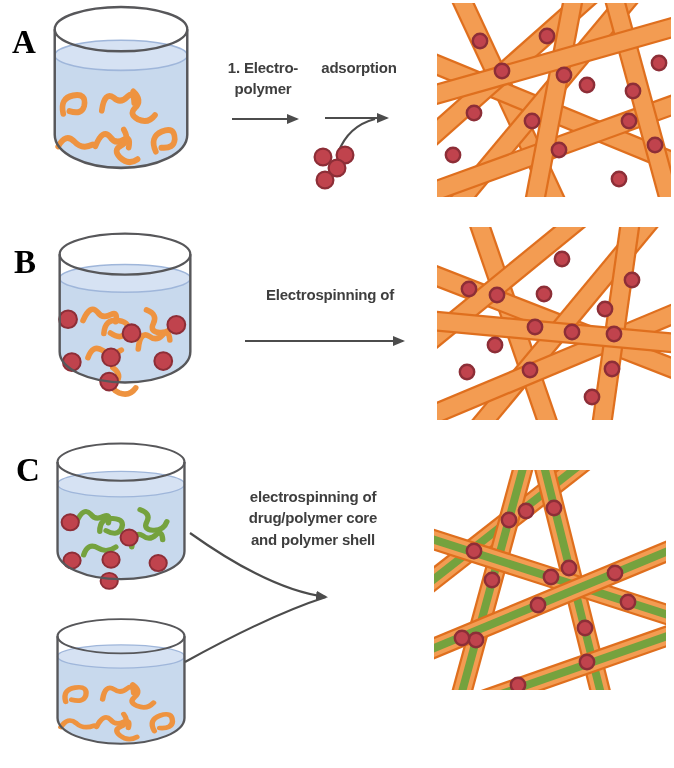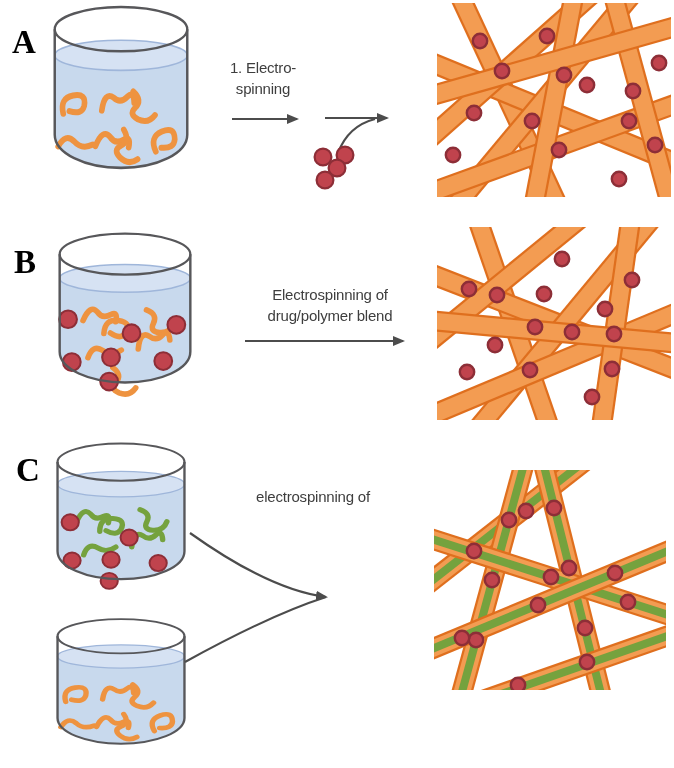--- a/index.html
+++ b/index.html
@@ -2,21 +2,21 @@
 <html style="--label: #000000; --text: #3e3e3e; --arrow: #4c4c4c; --glass: #57575a; --liquid: #c8d9ed; --liquid-surface: #d6e2f3; --liquid-edge: #9fb6da; --polymer-orange: #ee9340; --polymer-green: #75a23e; --fiber-fill: #f39c52; --fiber-edge: #df6f1e; --core-green: #75a23e; --drug-red: #c0434d; --drug-red-edge: #8d2e37;"><head>
 <meta charset="utf-8">
 <style>
   html,body{margin:0;padding:0;background:#fff;}
   .canvas{position:relative;width:674px;height:768px;background:#ffffff;overflow:hidden;
           font-family:"Liberation Sans",sans-serif;}
   .abs{position:absolute;}
   .panel-label{position:absolute;font-family:"Liberation Serif",serif;font-weight:bold;
                font-size:33px;line-height:1;color:var(--label,#000);}
   .caption{position:absolute;text-align:center;color:var(--text,#3e3e3e);
-           font-size:15px;font-weight:400;line-height:1.42;letter-spacing:-0.2px;}
+           font-size:15px;font-weight:700;line-height:1.42;letter-spacing:-0.2px;}
   .arrow-line{stroke:var(--arrow,#4c4c4c);stroke-width:2.2;fill:none;}
   .arrowhead{fill:var(--arrow,#4c4c4c);}
 </style>
 </head>
 <body>
 
 <div class="canvas">
 
   <div class="panel-label" style="left:12px;top:26px">A</div>
   <svg class="abs" id="beaker-a" style="left:50px;top:3px" width="142" height="186" viewBox="0 0 150 185" preserveAspectRatio="none">
@@ -28,23 +28,24 @@
       <path d="M0,12 Q2,0 11,4 Q19,8 26,1" transform="translate(14,128) rotate(20) scale(1.3)" fill="none" stroke="#ee9340" stroke-width="4.6" stroke-linecap="round"></path>
       <path d="M0,8 Q6,-6 12,1 Q16,7 23,3 Q29,0 27,9" transform="translate(48,132) rotate(0) scale(1.3)" fill="none" stroke="#ee9340" stroke-width="4.6" stroke-linecap="round"></path>
       <path d="M0,0 Q9,5 4,12 Q0,18 8,20 Q17,22 21,14" transform="translate(78,126) rotate(30) scale(1.3)" fill="none" stroke="#ee9340" stroke-width="4.6" stroke-linecap="round"></path>
       <path d="M0,14 Q-3,2 8,0 Q19,-2 17,8 Q15,15 5,12" transform="translate(108,130) rotate(-12) scale(1.3)" fill="none" stroke="#ee9340" stroke-width="4.6" stroke-linecap="round"></path>
       <path d="M5,26 L5,131 A70,33 0 0 0 145,131 L145,26" fill="none" stroke="#57575a" stroke-width="2.6"></path>
       <ellipse cx="75" cy="26" rx="70" ry="22" fill="none" stroke="#57575a" stroke-width="2.4"></ellipse>
     </svg>
 
   <div class="caption" style="left:214px;top:57px;width:98px">
     <div>1. Electro-</div>
-    <div>spinning</div>
+    <div>polymer</div>
   </div>
   <div class="caption" style="left:310px;top:57px;width:98px">
+    <div>adsorption</div>
   </div>
 
   <svg class="abs" id="ann-a" style="left:215px;top:50px" width="215" height="145" viewBox="0 0 215 145">
     <defs>
       <marker id="mk-a" markerUnits="userSpaceOnUse" markerWidth="13" markerHeight="11" refX="10" refY="5" orient="auto">
         <path class="arrowhead" d="M0,0 L12,5 L0,10 Z"></path>
       </marker>
     </defs>
     <line class="arrow-line" x1="17" y1="69" x2="82" y2="69" marker-end="url(#mk-a)"></line>
     <line class="arrow-line" x1="110" y1="68" x2="172" y2="68" marker-end="url(#mk-a)"></line>
@@ -111,21 +112,20 @@
       <circle cx="18" cy="142" r="9.5" fill="#c0434d" stroke="#8d2e37" stroke-width="2.2"></circle>
       <circle cx="60" cy="137" r="9.5" fill="#c0434d" stroke="#8d2e37" stroke-width="2.2"></circle>
       <circle cx="116" cy="141" r="9.5" fill="#c0434d" stroke="#8d2e37" stroke-width="2.2"></circle>
       <circle cx="58" cy="163" r="9.5" fill="#c0434d" stroke="#8d2e37" stroke-width="2.2"></circle>
       <path d="M5,26 L5,131 A70,33 0 0 0 145,131 L145,26" fill="none" stroke="#57575a" stroke-width="2.6"></path>
       <ellipse cx="75" cy="26" rx="70" ry="22" fill="none" stroke="#57575a" stroke-width="2.4"></ellipse>
     </svg>
 
   <div class="caption" style="left:232px;top:284px;width:196px">
     <div>Electrospinning of</div>
-    <div>drug/polymer blend</div>
   </div>
   <svg class="abs" style="left:240px;top:330px" width="180" height="22" viewBox="0 0 180 22">
     <defs>
       <marker id="mk-b" markerUnits="userSpaceOnUse" markerWidth="13" markerHeight="11" refX="10" refY="5" orient="auto">
         <path class="arrowhead" d="M0,0 L12,5 L0,10 Z"></path>
       </marker>
     </defs>
     <line class="arrow-line" x1="5" y1="11" x2="163" y2="11" marker-end="url(#mk-b)"></line>
   </svg>
 
@@ -192,20 +192,22 @@
       <path d="M0,12 Q2,0 11,4 Q19,8 26,1" transform="translate(14,128) rotate(20) scale(1.3)" fill="none" stroke="#ee9340" stroke-width="4.6" stroke-linecap="round"></path>
       <path d="M0,8 Q6,-6 12,1 Q16,7 23,3 Q29,0 27,9" transform="translate(48,132) rotate(0) scale(1.3)" fill="none" stroke="#ee9340" stroke-width="4.6" stroke-linecap="round"></path>
       <path d="M0,0 Q9,5 4,12 Q0,18 8,20 Q17,22 21,14" transform="translate(78,126) rotate(30) scale(1.3)" fill="none" stroke="#ee9340" stroke-width="4.6" stroke-linecap="round"></path>
       <path d="M0,14 Q-3,2 8,0 Q19,-2 17,8 Q15,15 5,12" transform="translate(108,130) rotate(-12) scale(1.3)" fill="none" stroke="#ee9340" stroke-width="4.6" stroke-linecap="round"></path>
       <path d="M5,26 L5,131 A70,33 0 0 0 145,131 L145,26" fill="none" stroke="#57575a" stroke-width="2.6"></path>
       <ellipse cx="75" cy="26" rx="70" ry="22" fill="none" stroke="#57575a" stroke-width="2.4"></ellipse>
     </svg>
 
   <div class="caption" style="left:218px;top:486px;width:190px">
     <div>electrospinning of</div>
+    <div>drug/polymer core</div>
+    <div>and polymer shell</div>
   </div>
   <svg class="abs" style="left:180px;top:518px" width="160" height="155" viewBox="0 0 160 155">
     <defs>
       <marker id="mk-c" markerUnits="userSpaceOnUse" markerWidth="13" markerHeight="11" refX="10" refY="5" orient="auto">
         <path class="arrowhead" d="M0,0 L12,5 L0,10 Z"></path>
       </marker>
     </defs>
     <path class="arrow-line" d="M10,15 Q90,72 146,79" marker-end="url(#mk-c)"></path>
     <path class="arrow-line" d="M5,144 Q90,97 146,79"></path>
   </svg>

